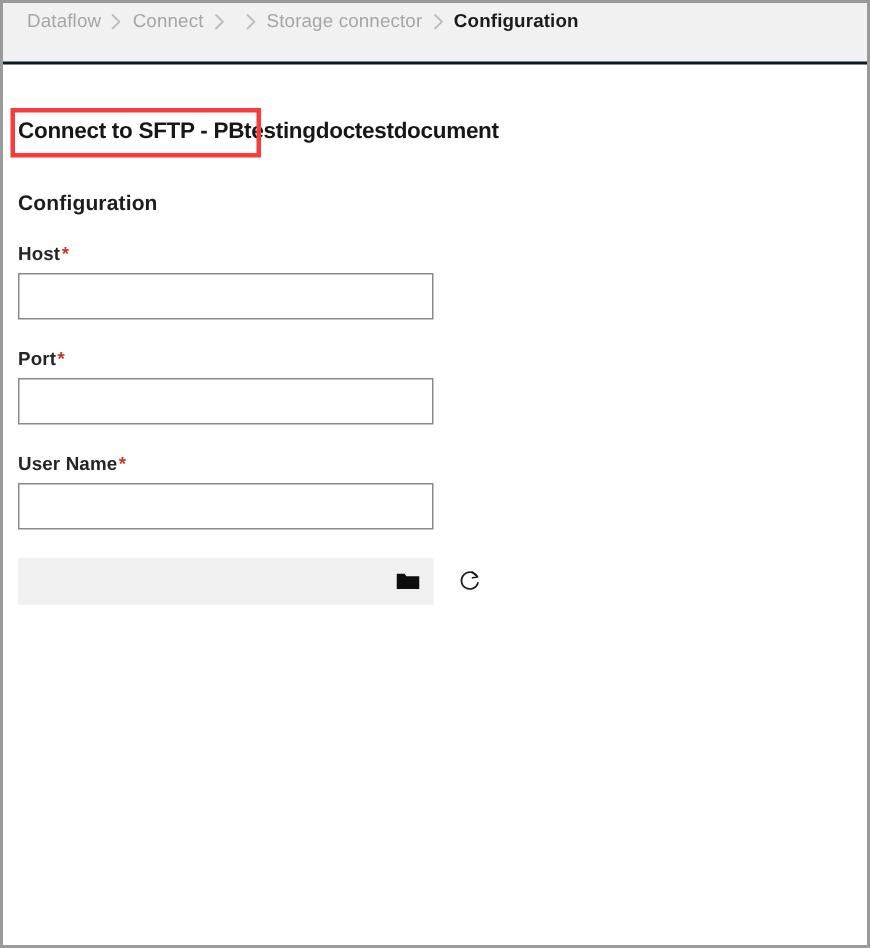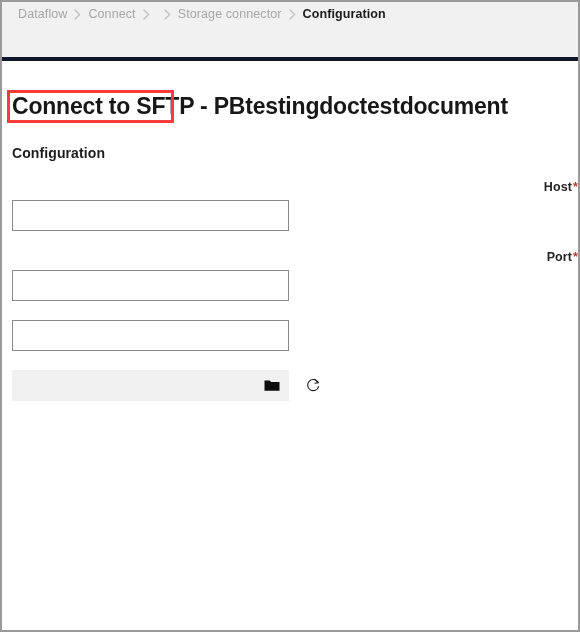--- a/index.html
+++ b/index.html
@@ -18,23 +18,23 @@
     height: 632px;
     box-sizing: border-box;
     border: 2px solid #9a9a9a;
     background: #ffffff;
     overflow: hidden;
   }
 
   
   .header-band {
     position: relative;
-    height: 59px;
+    height: 41px;
     background: #f1f1f1;
-    border-bottom: 4px solid #0f172a;
+    border-bottom: 2px solid #0f172a;
     box-sizing: border-box;
   }
 
   .breadcrumb {
     display: flex;
     align-items: center;
     padding: 5px 0 0 16px;
     font-size: 12.5px;
     white-space: nowrap;
   }
@@ -64,21 +64,21 @@
 
   .title-row {
     position: relative;
     margin-top: 28px;
     height: 36px;
   }
   .page-title {
     position: absolute;
     left: 0;
     top: 0;
-    font-size: 23px;
+    font-size: 15px;
     font-weight: bold;
     color: #171717;
     letter-spacing: -0.2px;
     white-space: nowrap;
     line-height: 34px;
   }
   .title-main { color: #171717; }
   .title-rest { color: #171717; font-weight: bold; }
 
   
@@ -103,21 +103,20 @@
 
   .field {
     margin-top: 19px;
   }
   .field-label {
     font-size: 12.5px;
     font-weight: bold;
     color: #252525;
     margin-bottom: 6px;
     letter-spacing: 0.1px;
-    text-align: right;
   }
   .field-label.disabled {
     color: #b0b0b0;
   }
   .req {
     color: #c0392b;
     font-weight: bold;
     margin-left: 1px;
   }
 
@@ -228,20 +227,21 @@
             <div class="input-box"><input type="text" placeholder="" style=""></div>
           </div>
         </div>
         <div class="field">
           <div class="field-label"><span>Port</span><span class="req">*</span></div>
           <div class="input-row">
             <div class="input-box"><input type="text" placeholder="" style=""></div>
           </div>
         </div>
         <div class="field">
+          <div class="field-label"><span>User Name</span><span class="req">*</span></div>
           <div class="input-row">
             <div class="input-box"><input type="text" placeholder="" style=""></div>
           </div>
         </div>
         <div class="field">
           <div class="input-row">
             <div class="input-box disabled"><input type="text" disabled="" placeholder="" style=""><span class="in-field-icon">
                 <svg width="16" height="13" viewBox="0 0 16 13">
                   <path d="M0.5 1.5 h5.2 l1.3 1.6 h8.5 v8.6 h-15 Z" fill="#0d0d0d"></path>
                 </svg>

